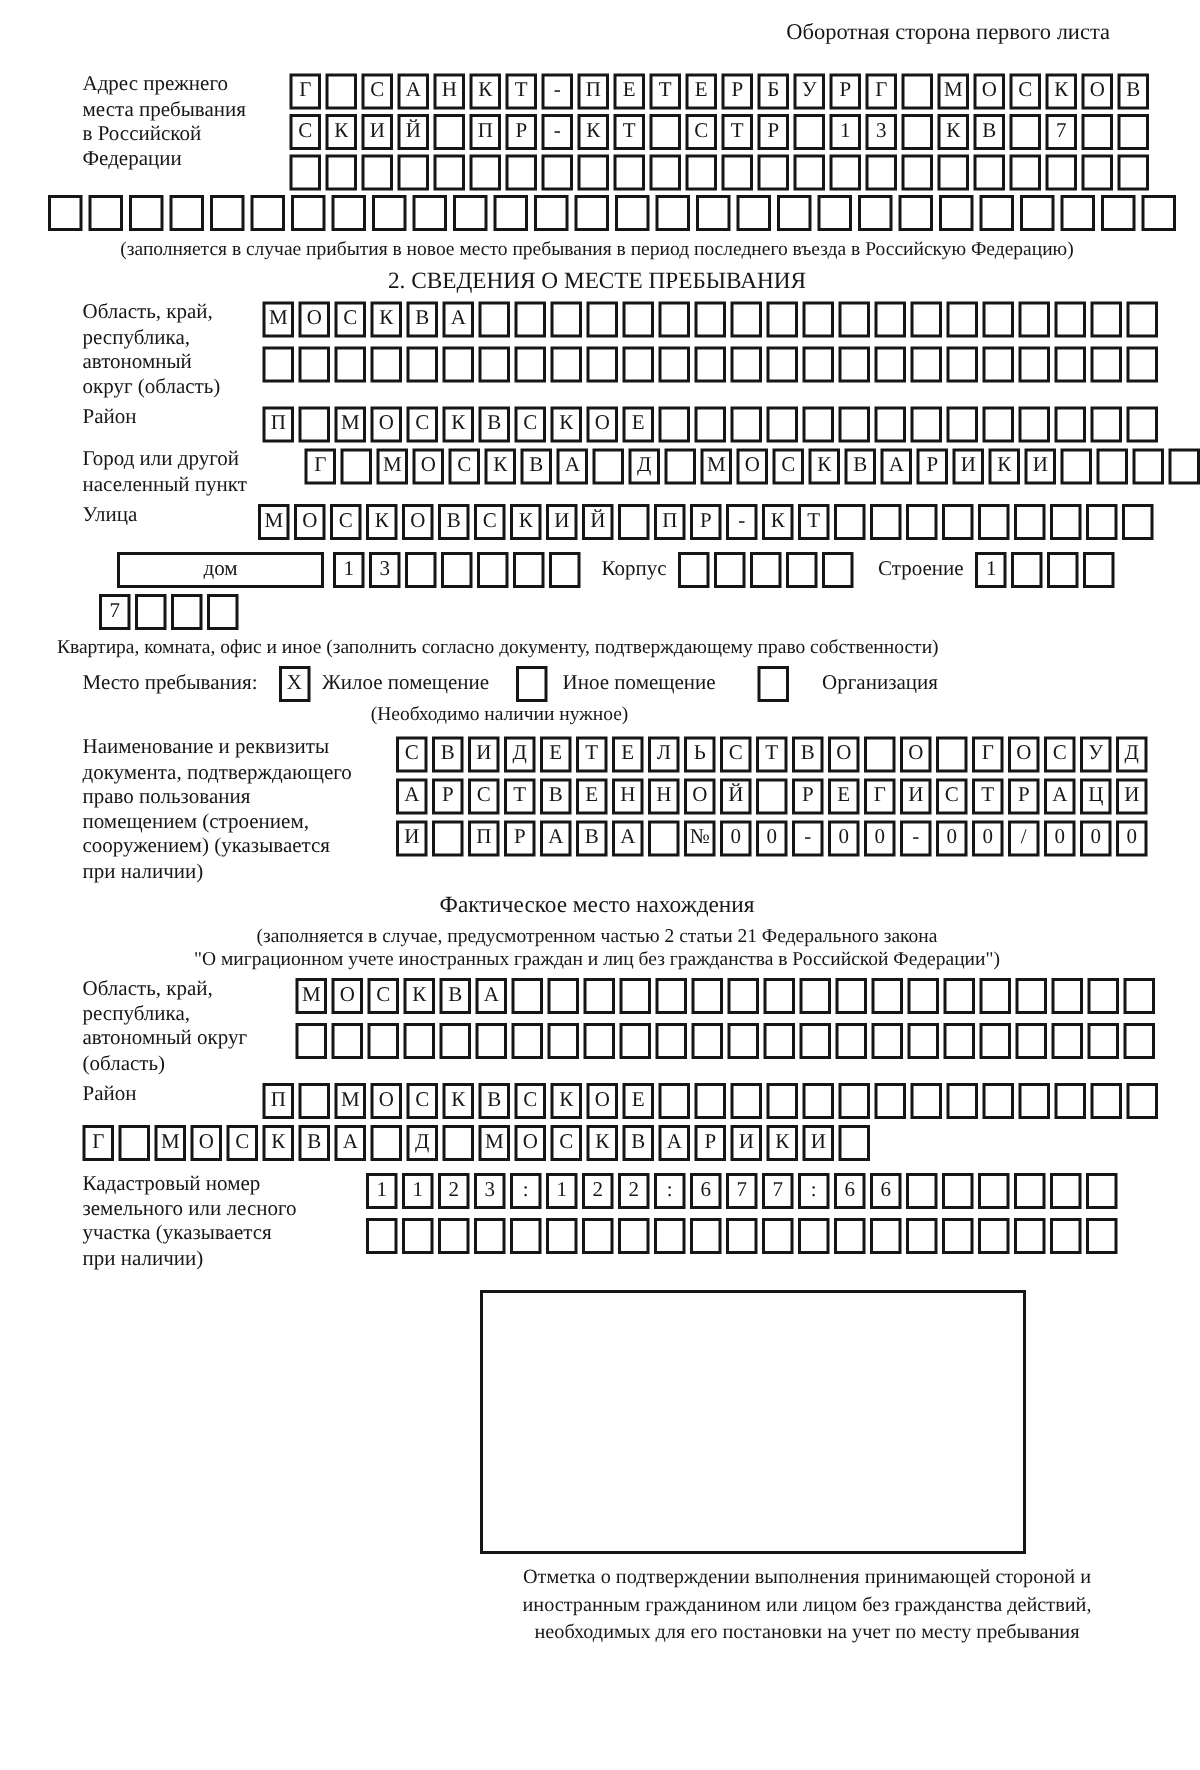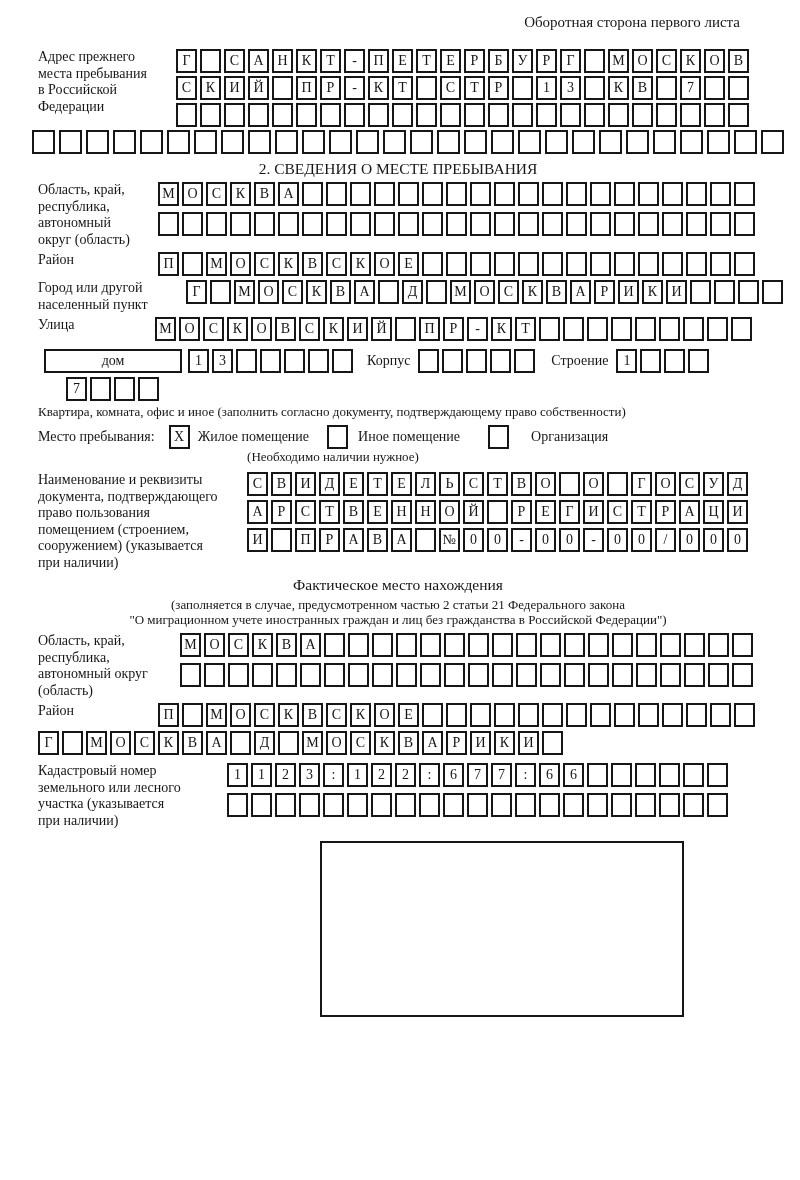--- a/index.html
+++ b/index.html
@@ -1,20 +1,20 @@
 <!DOCTYPE html>
 <html><head>
 <meta charset="utf-8">
 <style>
   html,body{margin:0;padding:0;background:#ffffff;}
   body{width:800px;height:1180px;overflow:hidden;color:#161616;
        font-family:"Liberation Serif","DejaVu Serif",serif;}
   .page{box-sizing:border-box;width:800px;height:1180px;padding:14px 42px 0 38px;position:relative;}
   .hdr{ text-align:right;font-size:15px;padding-right:18px;margin-bottom:18px;}
-  .row{display:flex;align-items:flex-start;}
+  .row{display:flex;align-items:flex-start;margin-left:17px;}
   .label{flex-shrink:0;font-size:14px;line-height:16.5px;white-space:pre-line;}
   .stack{display:flex;flex-direction:column;gap:3px;}
   .cells{display:flex;gap:3px;}
   .cell{box-sizing:content-box;flex:0 0 17px;width:17px;height:20px;border:2px solid #161616;
         display:flex;align-items:center;justify-content:center;font-size:14px;line-height:1;background:#fff;}
   .cells.wide{gap:4px;}
   .cells.wide .cell{flex-basis:19px;width:19px;}
   .note{font-size:13px;line-height:15px;}
   .center{text-align:center;}
   .title{font-weight:normal;font-size:15.5px;text-align:center;}
@@ -144,20 +144,21 @@
       <span class="cell"></span>
       <span class="cell"></span>
       <span class="cell"></span>
       <span class="cell"></span>
       <span class="cell"></span>
       <span class="cell"></span>
       <span class="cell"></span>
       <span class="cell"></span>
       <span class="cell"></span>
     </div>
+  <div class="note center mt4">(заполняется в случае прибытия в новое место пребывания в период последнего въезда в Российскую Федерацию)</div>
 
   <div class="title mt6">2. СВЕДЕНИЯ О МЕСТЕ ПРЕБЫВАНИЯ</div>
 
   <div class="row mt4">
     <div class="label" style="width:120px">Область, край,
 республика,
 автономный
 округ (область)</div>
     <div class="stack" style="gap:6px">
       <div class="cells">
@@ -304,21 +305,21 @@
         <span class="cell"></span>
         <span class="cell"></span>
         <span class="cell"></span>
         <span class="cell"></span>
         <span class="cell"></span>
         <span class="cell"></span>
         <span class="cell"></span>
       </div>
   </div>
 
-  <div class="row mt8" style="margin-left:6px;align-items:center">
+  <div class="row mt8" style="margin-left:40px;align-items:center">
     <div class="wbox" style="width:134px">дом</div>
     <div class="cells" style="margin-left:6px">
         <span class="cell">1</span>
         <span class="cell">3</span>
         <span class="cell"></span>
         <span class="cell"></span>
         <span class="cell"></span>
         <span class="cell"></span>
         <span class="cell"></span>
       </div>
@@ -612,14 +613,15 @@
           <span class="cell"></span>
           <span class="cell"></span>
           <span class="cell"></span>
           <span class="cell"></span>
           <span class="cell"></span>
         </div>
     </div>
   </div>
 
   <div class="stamp-box mt12" style="margin-left:282px"></div>
+  <div class="note center mt6" style="width:400px;margin-left:300px;font-size:13.5px;line-height:18.5px">Отметка о подтверждении выполнения принимающей стороной и иностранным гражданином или лицом без гражданства действий, необходимых для его постановки на учет по месту пребывания</div>
 
 </div>
 
 </body></html>

